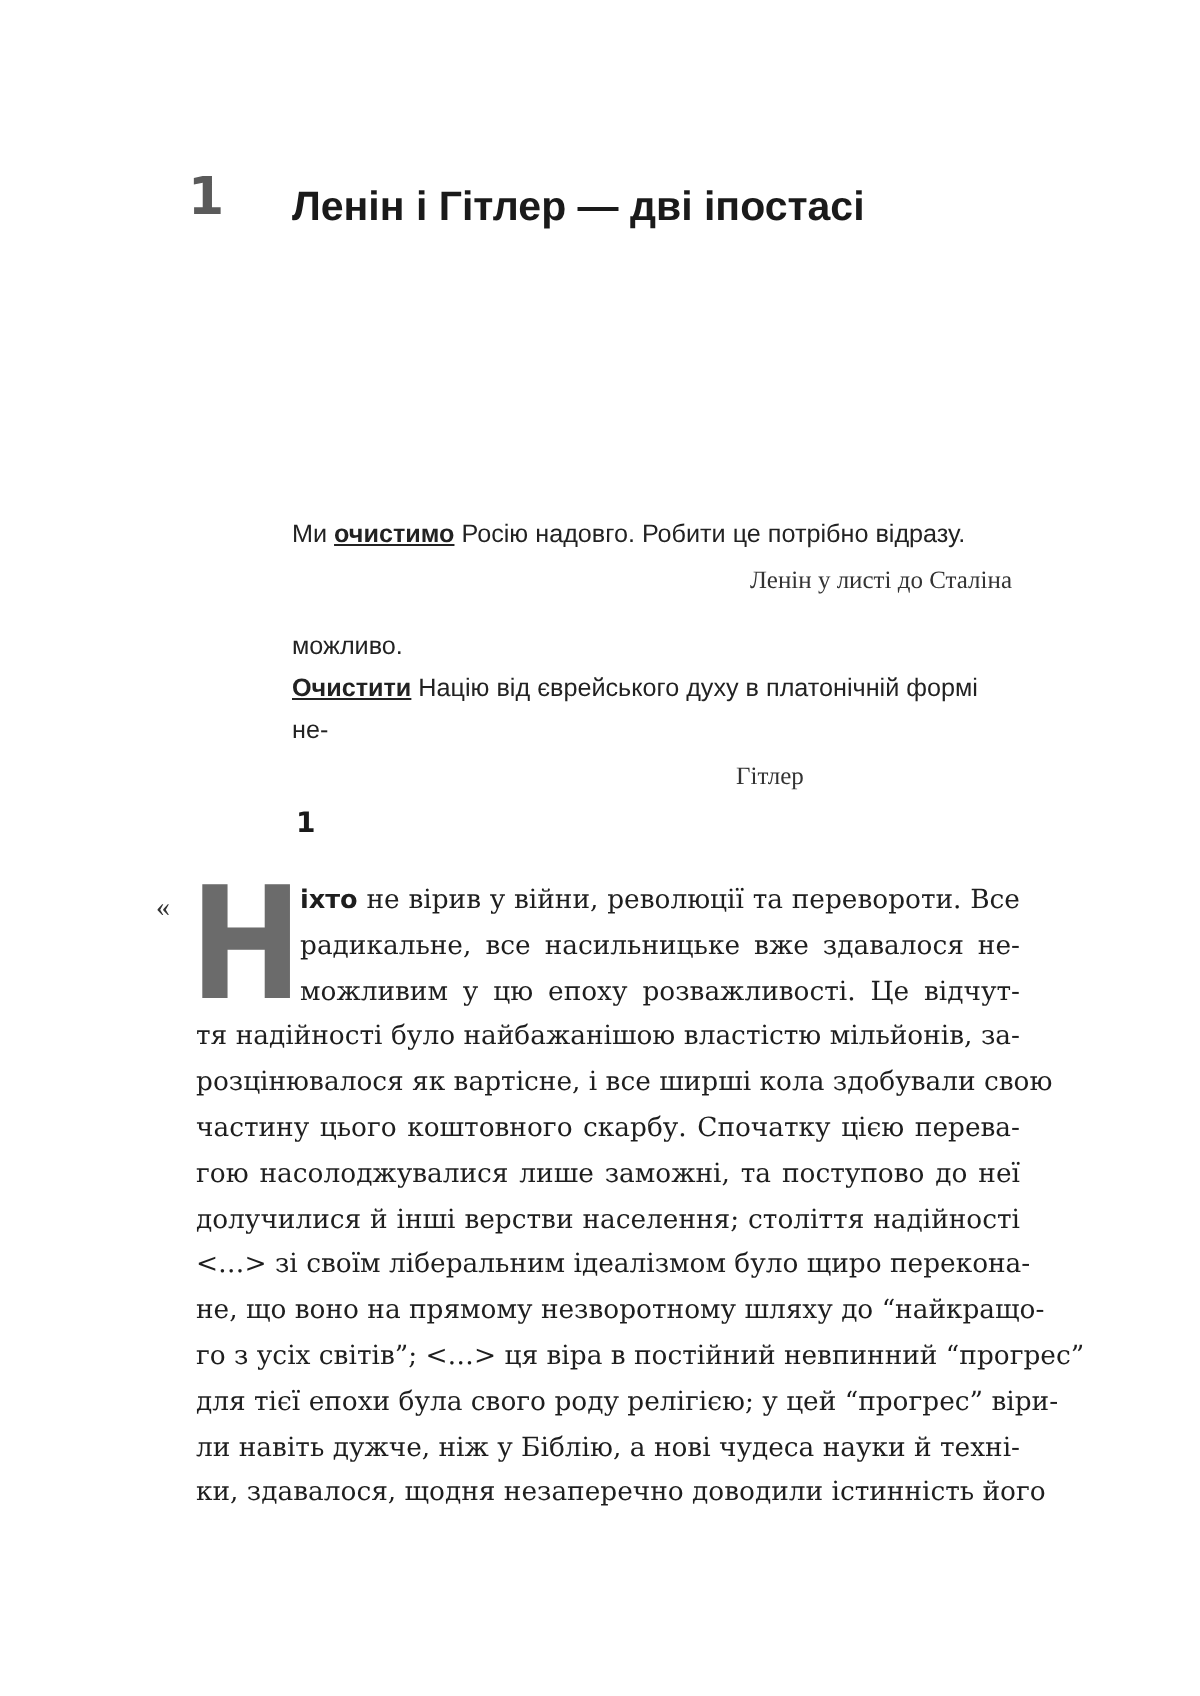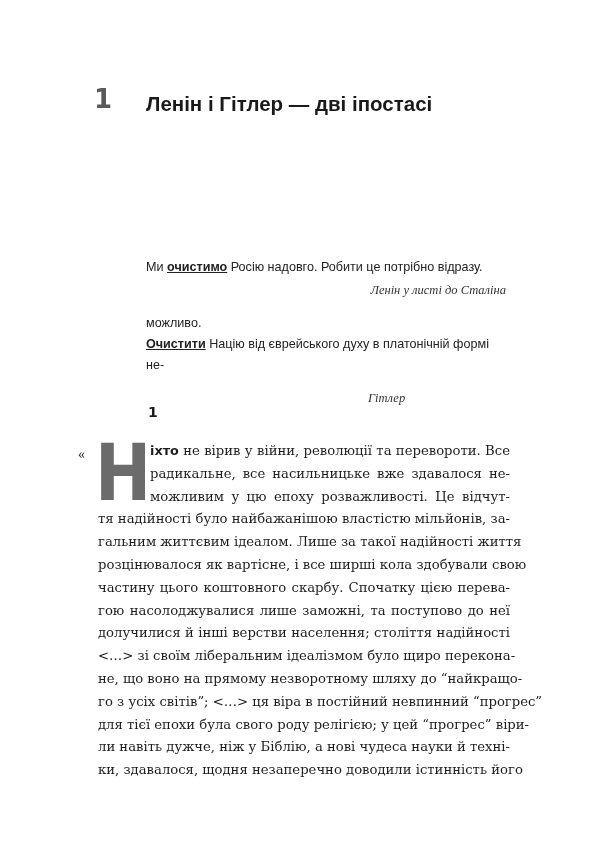--- a/index.html
+++ b/index.html
@@ -16,23 +16,23 @@
       line-height: 31px; color: #1a1a1a; font-weight: bold;
     }
     .epigraph {
       position: absolute; left: 146px; width: 360px;
       font-family: "Liberation Sans", sans-serif; font-size: 12.6px;
       line-height: 21px; color: #222;
     }
     .epigraph b { font-weight: bold; text-decoration: underline; }
     .attrib {
       text-align: right; font-family: "Liberation Serif", serif;
-      font-style: italic; font-size: 12.5px; color: #333; margin-top: 2px;
+      font-size: 12.5px; color: #333; margin-top: 2px;
     }
-    .attrib.center { text-align: left; padding-left: 222px; margin-top: 12px; }
+    .attrib.center { text-align: left; padding-left: 222px; margin-top: 2px; }
     .sec-num {
       position: absolute; left: 148px; top: 404px;
       font-family: "DejaVu Sans", sans-serif; font-weight: bold;
       font-size: 14px; color: #1a1a1a;
     }
     .quote-mark {
       position: absolute; left: 78px; top: 447px;
       font-family: "Liberation Serif", serif; font-size: 14px; color: #333;
     }
     .dropcap {
@@ -71,21 +71,20 @@
 
 <div class="sec-num">1</div>
 <div class="quote-mark">«</div>
 <div class="dropcap">Н</div>
 
 <div class="body-text">
   <span class="line indent"><span class="lead-word">іхто</span><span> не вірив у війни, революції та перевороти. Все</span></span>
   <span class="line indent">радикальне, все насильницьке вже здавалося не-</span>
   <span class="line indent">можливим у цю епоху розважливості. Це відчут-</span>
   <span class="line">тя надійності було найбажанішою властістю мільйонів, за-</span>
-  <span class="line">гальним життєвим ідеалом. Лише за такої надійності життя</span>
   <span class="line">розцінювалося як вартісне, і все ширші кола здобували свою</span>
   <span class="line">частину цього коштовного скарбу. Спочатку цією перева-</span>
   <span class="line">гою насолоджувалися лише заможні, та поступово до неї</span>
   <span class="line">долучилися й інші верстви населення; століття надійності</span>
   <span class="line">&lt;…&gt; зі своїм ліберальним ідеалізмом було щиро переконa-</span>
   <span class="line">не, що воно на прямому незворотному шляху до “найкращо-</span>
   <span class="line">го з усіх світів”; &lt;…&gt; ця віра в постійний невпинний “прогрес”</span>
   <span class="line">для тієї епохи була свого роду релігією; у цей “прогрес” віри-</span>
   <span class="line">ли навіть дужче, ніж у Біблію, а нові чудеса науки й техні-</span>
   <span class="line">ки, здавалося, щодня незаперечно доводили істинність його</span>

